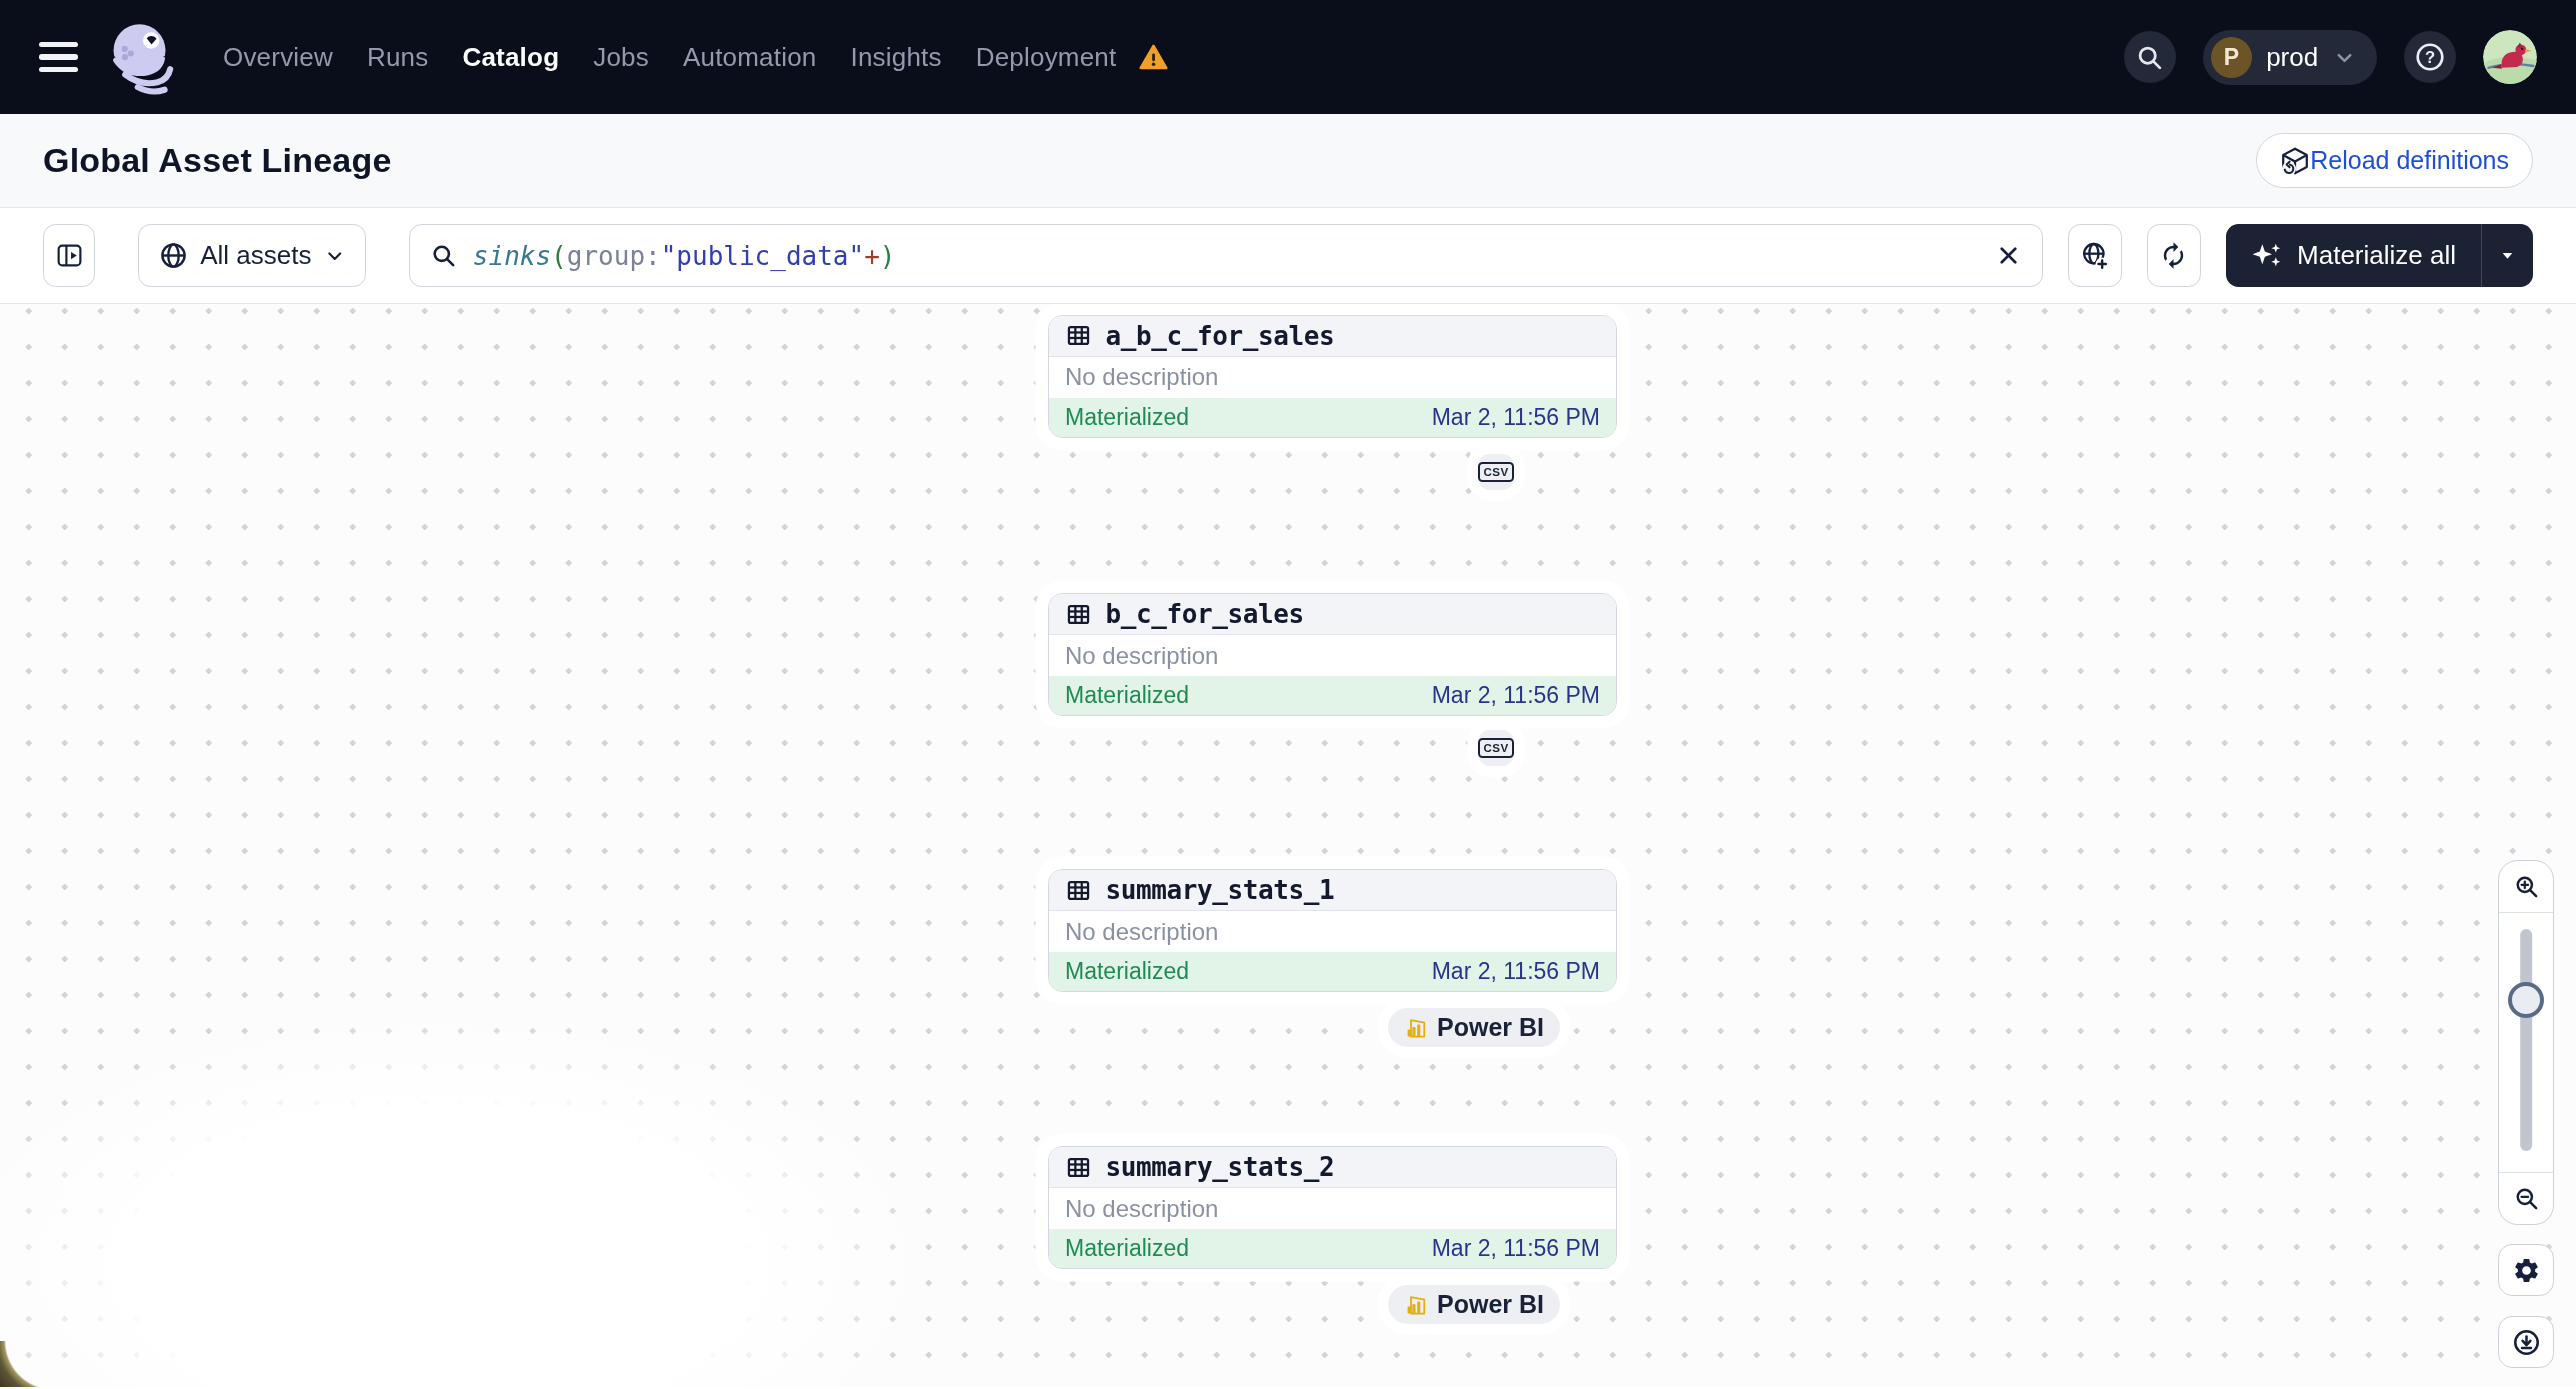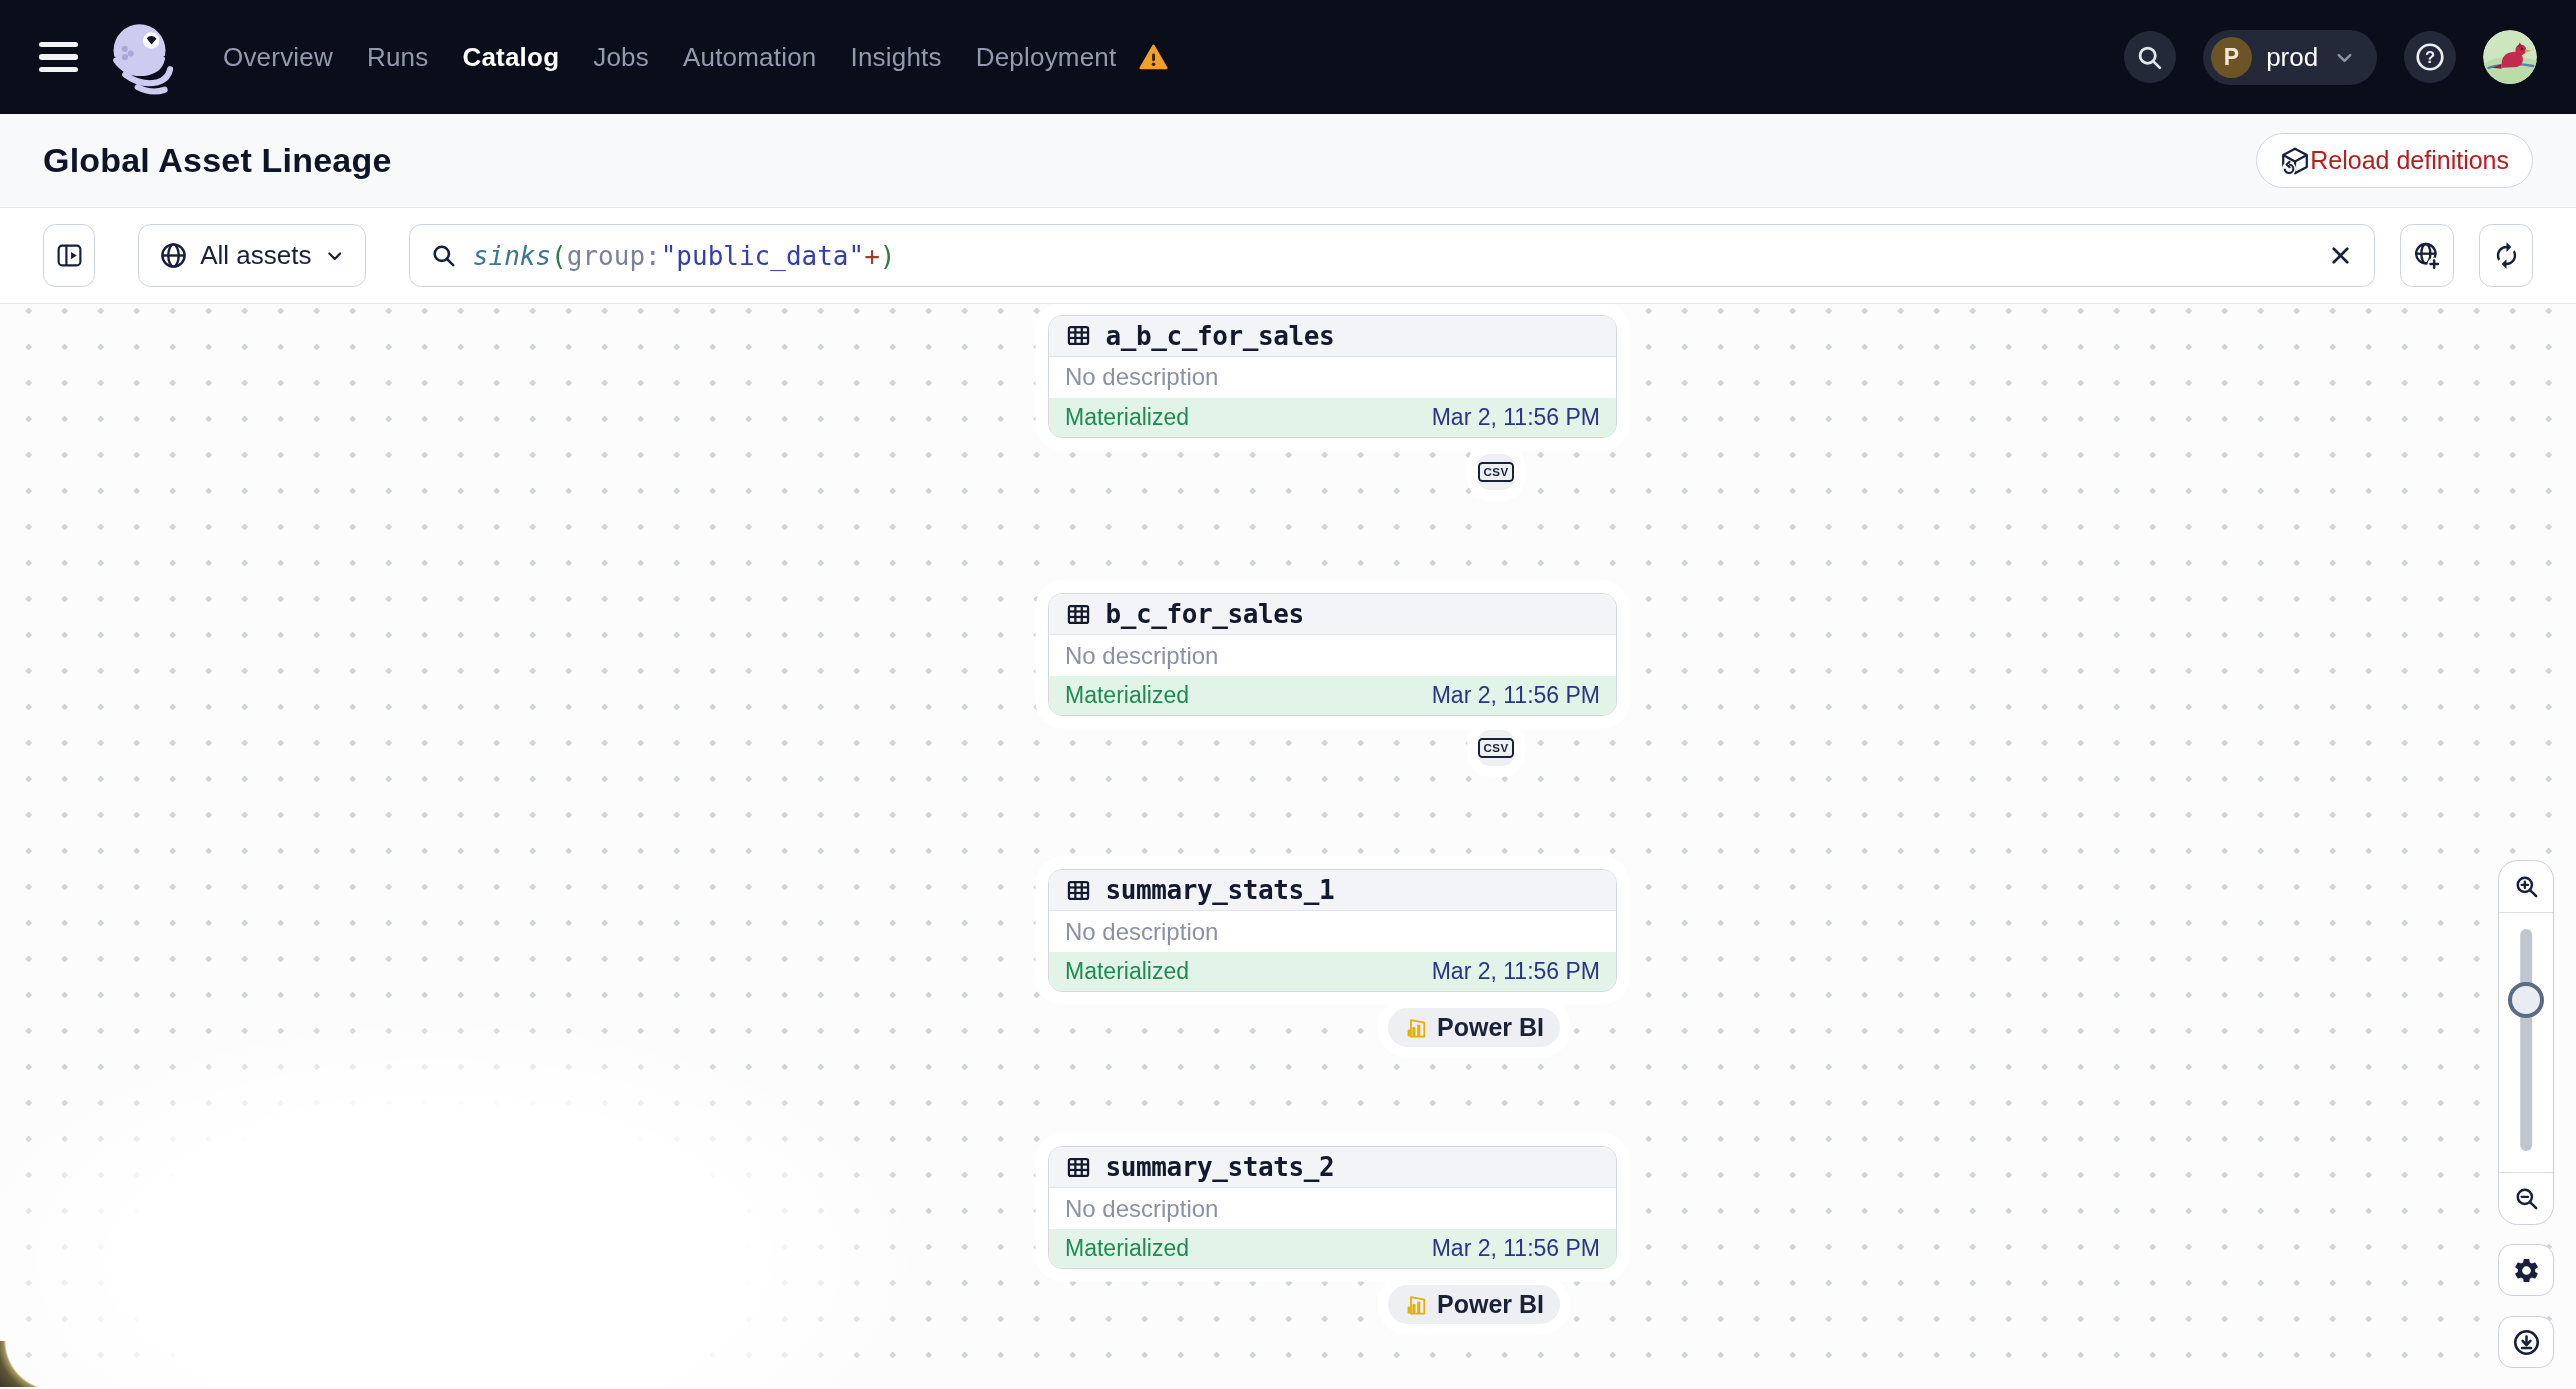--- a/index.html
+++ b/index.html
@@ -25,21 +25,21 @@
   .env-avatar { width:41px; height:41px; border-radius:50%; background:#6d5426; color:#f3e9d2;
     font-size:23px; font-weight:700; display:flex; align-items:center; justify-content:center; }
   .env-label { color:#fff; font-size:26px; }
   .user-avatar { width:54px; height:54px; border-radius:50%; overflow:hidden; cursor:pointer; }
 
   
   .page-header { height:94px; background:#f8f9fb; border-bottom:1.8px solid #e5e7ec; display:flex;
     align-items:center; justify-content:space-between; padding:0 43px; }
   .page-title { font-size:34px; font-weight:700; color:#0d1526; letter-spacing:0.2px; }
   .reload-btn { height:55px; border:1.8px solid #d2d6de; border-radius:28px; background:#fff;
-    display:flex; align-items:center; gap:0; padding:0 23px; font-size:25px; color:#b91c1c;
+    display:flex; align-items:center; gap:0; padding:0 23px; font-size:25px; color:#1d4ed8;
     cursor:pointer; }
 
   
   .toolbar { height:96px; background:#fff; border-bottom:1.8px solid #e5e7ec; display:flex;
     align-items:center; padding:0 43px; gap:25px; }
   .tb-btn { height:63px; border:1.8px solid #cfd3db; border-radius:12.5px; background:#fff;
     display:flex; align-items:center; justify-content:center; cursor:pointer; color:#16203a; }
   .tb-square { width:54px; }
   .toggle-btn { width:52px; margin-right:18px; }
   .scope-btn { padding:0 19.7px; gap:12.5px; font-size:26px; margin-right:18px; }
@@ -244,20 +244,35 @@
       <line x1="16" y1="20" x2="22.4" y2="20" stroke="#16203a" stroke-width="2.1" stroke-linecap="round"></line>
     </svg>
   </button>
 
   <button class="tb-btn tb-square">
     <svg width="29" height="29" viewBox="0 0 24 24">
       <path fill="#16203a" d="M12 6v3l4-4-4-4v3c-4.42 0-8 3.58-8 8 0 1.57.46 3.03 1.24 4.26L6.7 14.8c-.45-.83-.7-1.79-.7-2.8 0-3.31 2.69-6 6-6zm6.76 1.74L17.3 9.2c.44.84.7 1.79.7 2.8 0 3.31-2.69 6-6 6v-3l-4 4 4 4v-3c4.42 0 8-3.58 8-8 0-1.57-.46-3.03-1.24-4.26z"></path>
     </svg>
   </button>
 
+  <div class="split-btn">
+    <div class="split-main">
+      <svg width="32" height="29" viewBox="0 0 24 20">
+        <path d="M8.5 1.5 L10.4 7 L15.8 9 L10.4 11 L8.5 16.5 L6.6 11 L1.2 9 L6.6 7 Z" fill="#ffffff"></path>
+        <path d="M18.6 1.2 L19.5 3.6 L21.9 4.5 L19.5 5.4 L18.6 7.8 L17.7 5.4 L15.3 4.5 L17.7 3.6 Z" fill="#ffffff"></path>
+        <path d="M18.6 11.4 L19.5 13.8 L21.9 14.7 L19.5 15.6 L18.6 18 L17.7 15.6 L15.3 14.7 L17.7 13.8 Z" fill="#ffffff"></path>
+      </svg>
+      <span>Materialize all</span>
+    </div>
+    <div class="split-caret">
+      <svg width="23" height="23" viewBox="0 0 24 24">
+        <path d="M7 9.5 L17 9.5 L12 15.5 Z" fill="#ffffff"></path>
+      </svg>
+    </div>
+  </div>
 </section>
 
 <section class="canvas">
   <div class="cloud-bl"></div>
 
   <div class="asset-card card-1">
     <div class="card-header">
       <svg width="27" height="27" viewBox="0 0 24 24">
         <rect x="3.5" y="4.5" width="17" height="15" rx="1.5" fill="none" stroke="#131a2e" stroke-width="2"></rect>
         <line x1="3.5" y1="9.3" x2="20.5" y2="9.3" stroke="#131a2e" stroke-width="2"></line>

